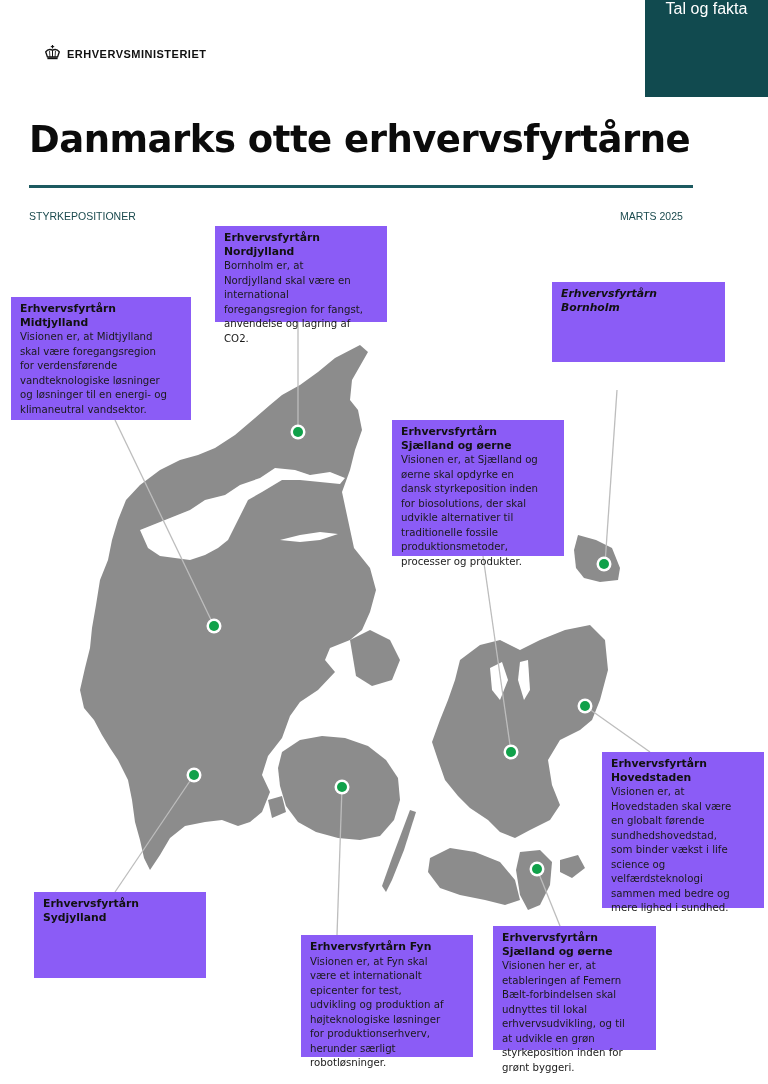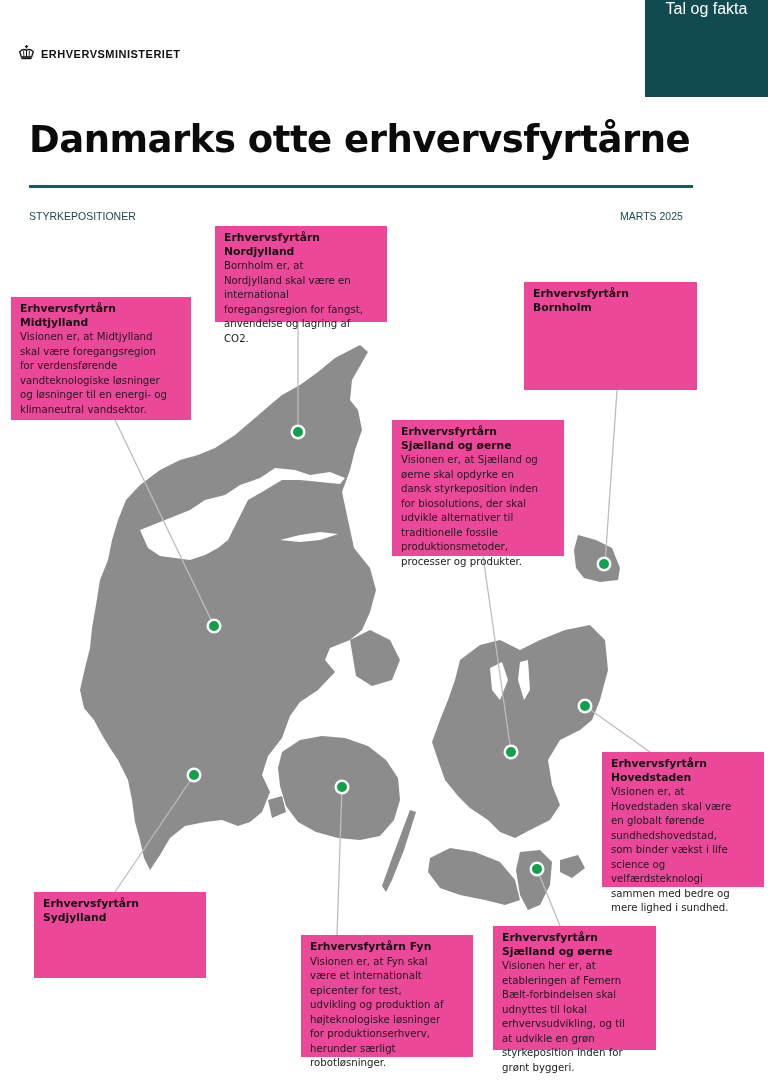--- a/index.html
+++ b/index.html
@@ -1,27 +1,27 @@
 <!DOCTYPE html>
 <html><head>
   <meta charset="utf-8">
   <style>
     html, body { margin: 0; padding: 0; background: #ffffff; }
     body { width: 768px; height: 1084px; position: relative; overflow: hidden; font-family: "DejaVu Sans", sans-serif; color: #111; }
     .tag-box { position: absolute; left: 645px; top: 0; width: 123px; height: 97px; background: #114a4f; color: #fff; display: flex; align-items: flex-start; justify-content: center; font-family: "Liberation Sans", sans-serif; font-size: 16px; }
-    .logo { position: absolute; left: 18px; top: 45px; display: flex; align-items: center; gap: 6px; }
+    .logo { position: absolute; left: 44px; top: 45px; display: flex; align-items: center; gap: 6px; }
     .logo svg { width: 17px; height: 17px; }
     .logo-text { font-family: "Liberation Sans", sans-serif; font-weight: bold; font-size: 11px; letter-spacing: 0.5px; color: #111; }
     .title { position: absolute; left: 29px; top: 118px; font-family: "DejaVu Sans", sans-serif; font-weight: bold; font-size: 37px; letter-spacing: -0.5px; color: #0b0b0b; margin: 0; }
     .rule { position: absolute; left: 29px; top: 185px; width: 664px; height: 3px; background: #1d5a60; }
     .meta-left, .meta-right { position: absolute; top: 210px; font-family: "Liberation Sans", sans-serif; font-size: 10.5px; color: #1a4a4e; }
     .meta-left { left: 29px; }
     .meta-right { left: 620px; }
     svg.map { position: absolute; left: 0; top: 0; }
-    .box { position: absolute; background: #ec4899; padding: 5px 24px 8px 9px; box-sizing: border-box; font-family: "DejaVu Sans", sans-serif; font-size: 10.2px; line-height: 14.5px; color: #1a1a1a; }
+    .box { position: absolute; background: #8b5cf6; padding: 5px 24px 8px 9px; box-sizing: border-box; font-family: "DejaVu Sans", sans-serif; font-size: 10.2px; line-height: 14.5px; color: #1a1a1a; }
     .box .h { font-weight: bold; font-size: 10.8px; line-height: 13.5px; color: #111; display: block; margin-bottom: 1px; }
     .box .t { display: block; }
   </style>
 </head>
 <body>
 
 <div class="tag-box">
   <span>Tal og fakta</span>
 </div>
 
@@ -108,30 +108,30 @@
 <div class="box" style="left:215px; top:226px; width:172px; height:96px;">
   <span class="h">Erhvervsfyrtårn Nordjylland</span>
   <span class="t">Bornholm er, at Nordjylland skal være en international foregangsregion for fangst, anvendelse og lagring af CO2.</span>
 </div>
 
 <div class="box" style="left:11px; top:297px; width:180px; height:123px;">
   <span class="h">Erhvervsfyrtårn Midtjylland</span>
   <span class="t">Visionen er, at Midtjylland skal være foregangsregion for verdensførende vandteknologiske løsninger og løsninger til en energi- og klimaneutral vandsektor.</span>
 </div>
 
-<div class="box" style="left:524px; top:282px; width:173px; height:108px;">
+<div class="box" style="left:552px; top:282px; width:173px; height:80px;font-style:italic;">
   <span class="h">Erhvervsfyrtårn Bornholm</span>
 </div>
 
 <div class="box" style="left:392px; top:420px; width:172px; height:136px;">
   <span class="h">Erhvervsfyrtårn Sjælland og øerne</span>
   <span class="t">Visionen er, at Sjælland og øerne skal opdyrke en dansk styrkeposition inden for biosolutions, der skal udvikle alternativer til traditionelle fossile produktionsmetoder, processer og produkter.</span>
 </div>
 
-<div class="box" style="left:602px; top:752px; width:162px; height:135px;">
+<div class="box" style="left:602px; top:752px; width:162px; height:156px;">
   <span class="h">Erhvervsfyrtårn Hovedstaden</span>
   <span class="t">Visionen er, at Hovedstaden skal være en globalt førende sundhedshovedstad, som binder vækst i life science og velfærdsteknologi sammen med bedre og mere lighed i sundhed.</span>
 </div>
 
 <div class="box" style="left:34px; top:892px; width:172px; height:86px;">
   <span class="h">Erhvervsfyrtårn Sydjylland</span>
 </div>
 
 <div class="box" style="left:261px; top:935px; width:172px; height:122px;margin-left:40px;">
   <span class="h">Erhvervsfyrtårn Fyn</span>

